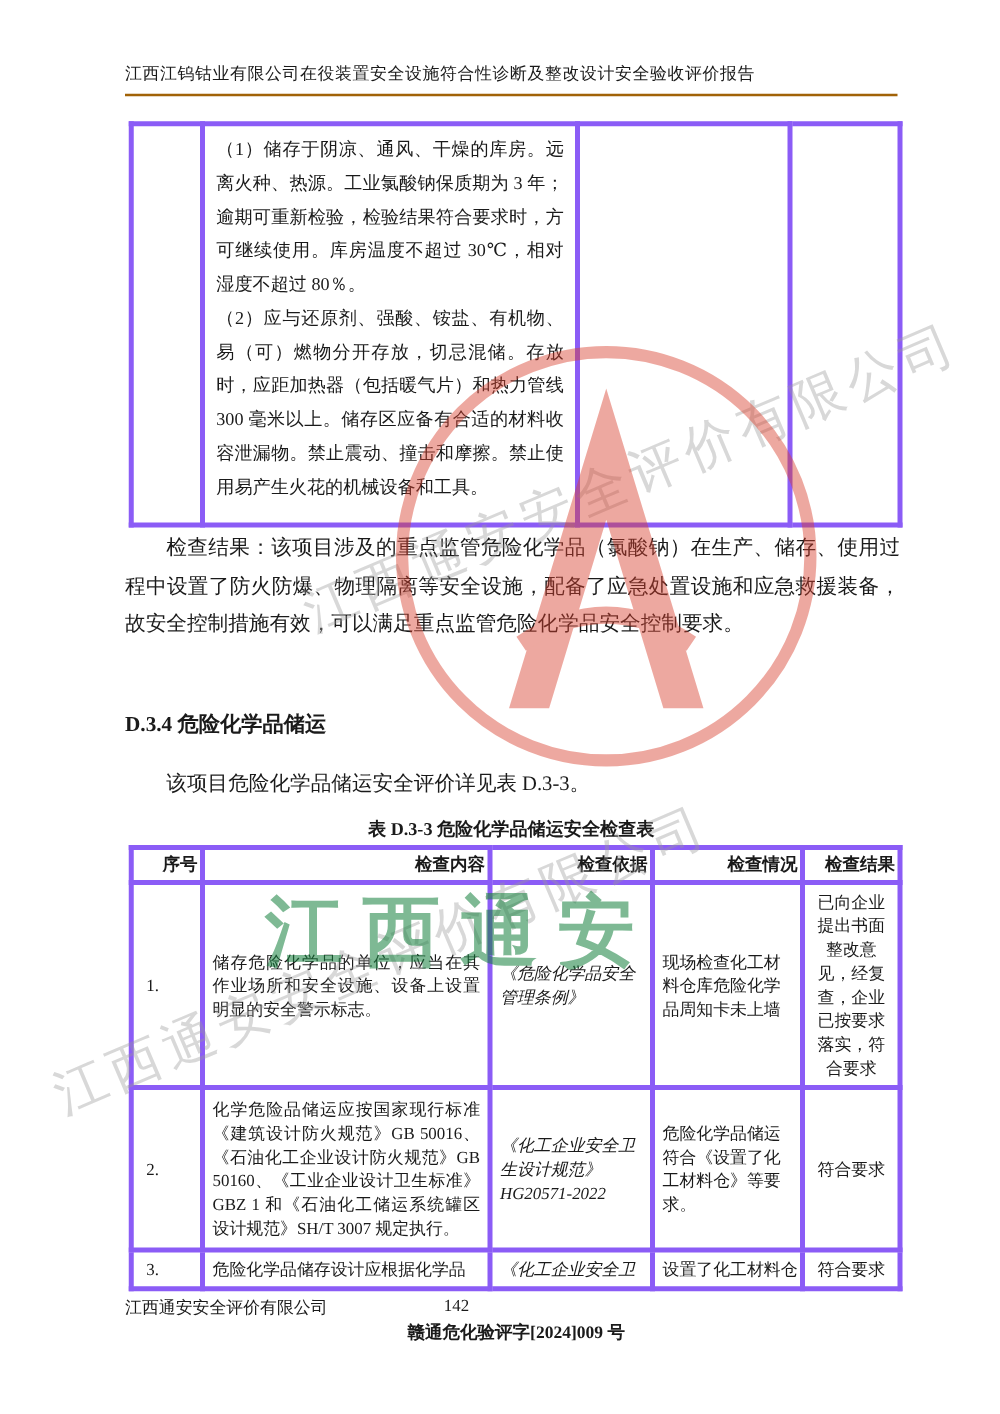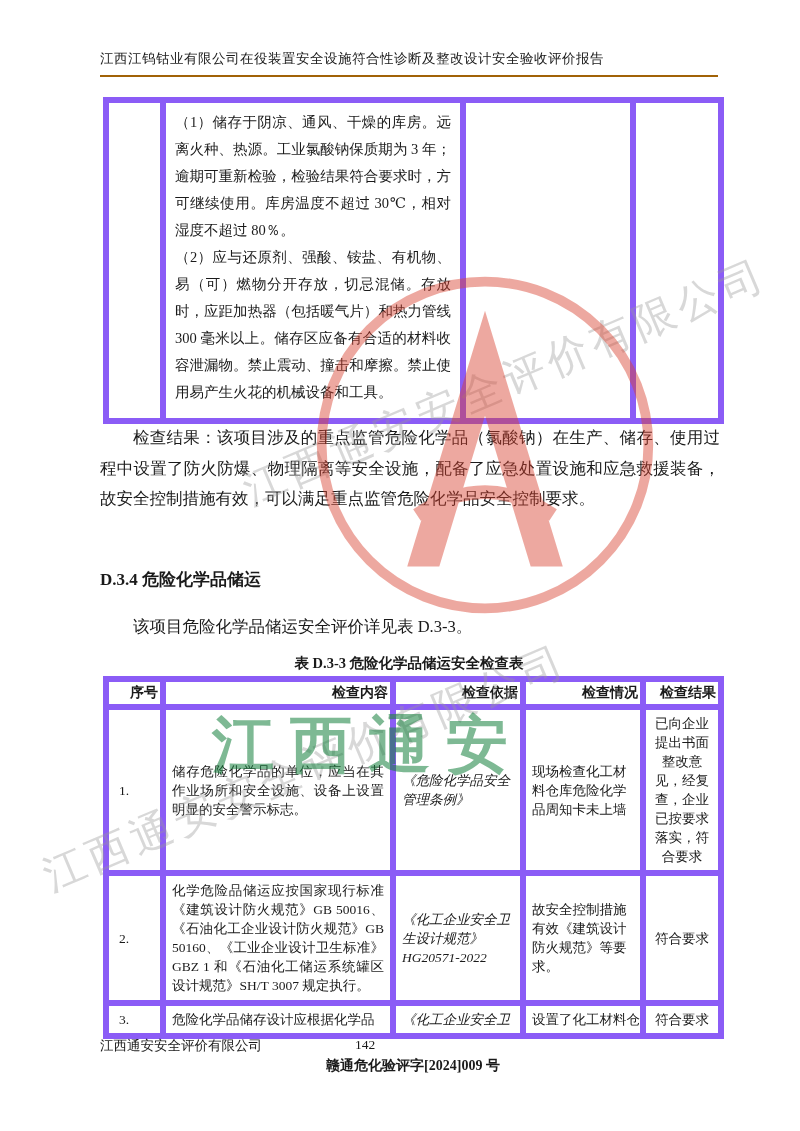--- a/index.html
+++ b/index.html
@@ -12,21 +12,21 @@
 
   
   .doc-header {
     position:absolute; top:50px; left:100px; width:618px;
     font-size:13.5px; letter-spacing:0.5px;
     padding-bottom:7px; border-bottom:2px solid #a16207;
   }
 
   
   table { border-collapse:collapse; table-layout:fixed; }
-  td, th { border:6px solid #8b5cf6; vertical-align:middle; }
+  td, th { border:4px solid #8b5cf6; vertical-align:middle; }
   .t-top { position:absolute; top:97px; left:103px; width:615px; }
   .t-top td { height:321px; }
   .t-top .c1 { width:57px; }
   .t-top .c2 { width:300px; padding:6px 9px; font-size:14.5px; line-height:27px; text-align:justify; vertical-align:top; }
   .t-top .c3 { width:170px; }
   .t-top .c4 { width:88px; }
   .t-top p { text-align:justify; }
 
   
   .result-para {
@@ -137,21 +137,21 @@
         <td class="cell-no">1.</td>
         <td class="cell-content">储存危险化学品的单位，应当在其作业场所和安全设施、设备上设置明显的安全警示标志。</td>
         <td class="cell-basis">《危险化学品安全管理条例》</td>
         <td class="cell-situation">现场检查化工材料仓库危险化学品周知卡未上墙</td>
         <td class="cell-result">已向企业提出书面整改意见，经复查，企业已按要求落实，符合要求</td>
       </tr>
       <tr class="row2">
         <td class="cell-no">2.</td>
         <td class="cell-content">化学危险品储运应按国家现行标准《建筑设计防火规范》GB 50016、《石油化工企业设计防火规范》GB 50160、《工业企业设计卫生标准》GBZ 1 和《石油化工储运系统罐区设计规范》SH/T 3007 规定执行。</td>
         <td class="cell-basis">《化工企业安全卫生设计规范》HG20571-2022</td>
-        <td class="cell-situation">故安全控制措施有效《建筑设计防火规范》等要求。</td>
+        <td class="cell-situation">危险化学品储运符合《设置了化工材料仓》等要求。</td>
         <td class="cell-result">符合要求</td>
       </tr>
       <tr class="row3">
         <td class="cell-no">3.</td>
         <td class="cell-content">危险化学品储存设计应根据化学品</td>
         <td class="cell-basis">《化工企业安全卫</td>
         <td class="cell-situation">设置了化工材料仓</td>
         <td class="cell-result">符合要求</td>
       </tr>
     </tbody>

